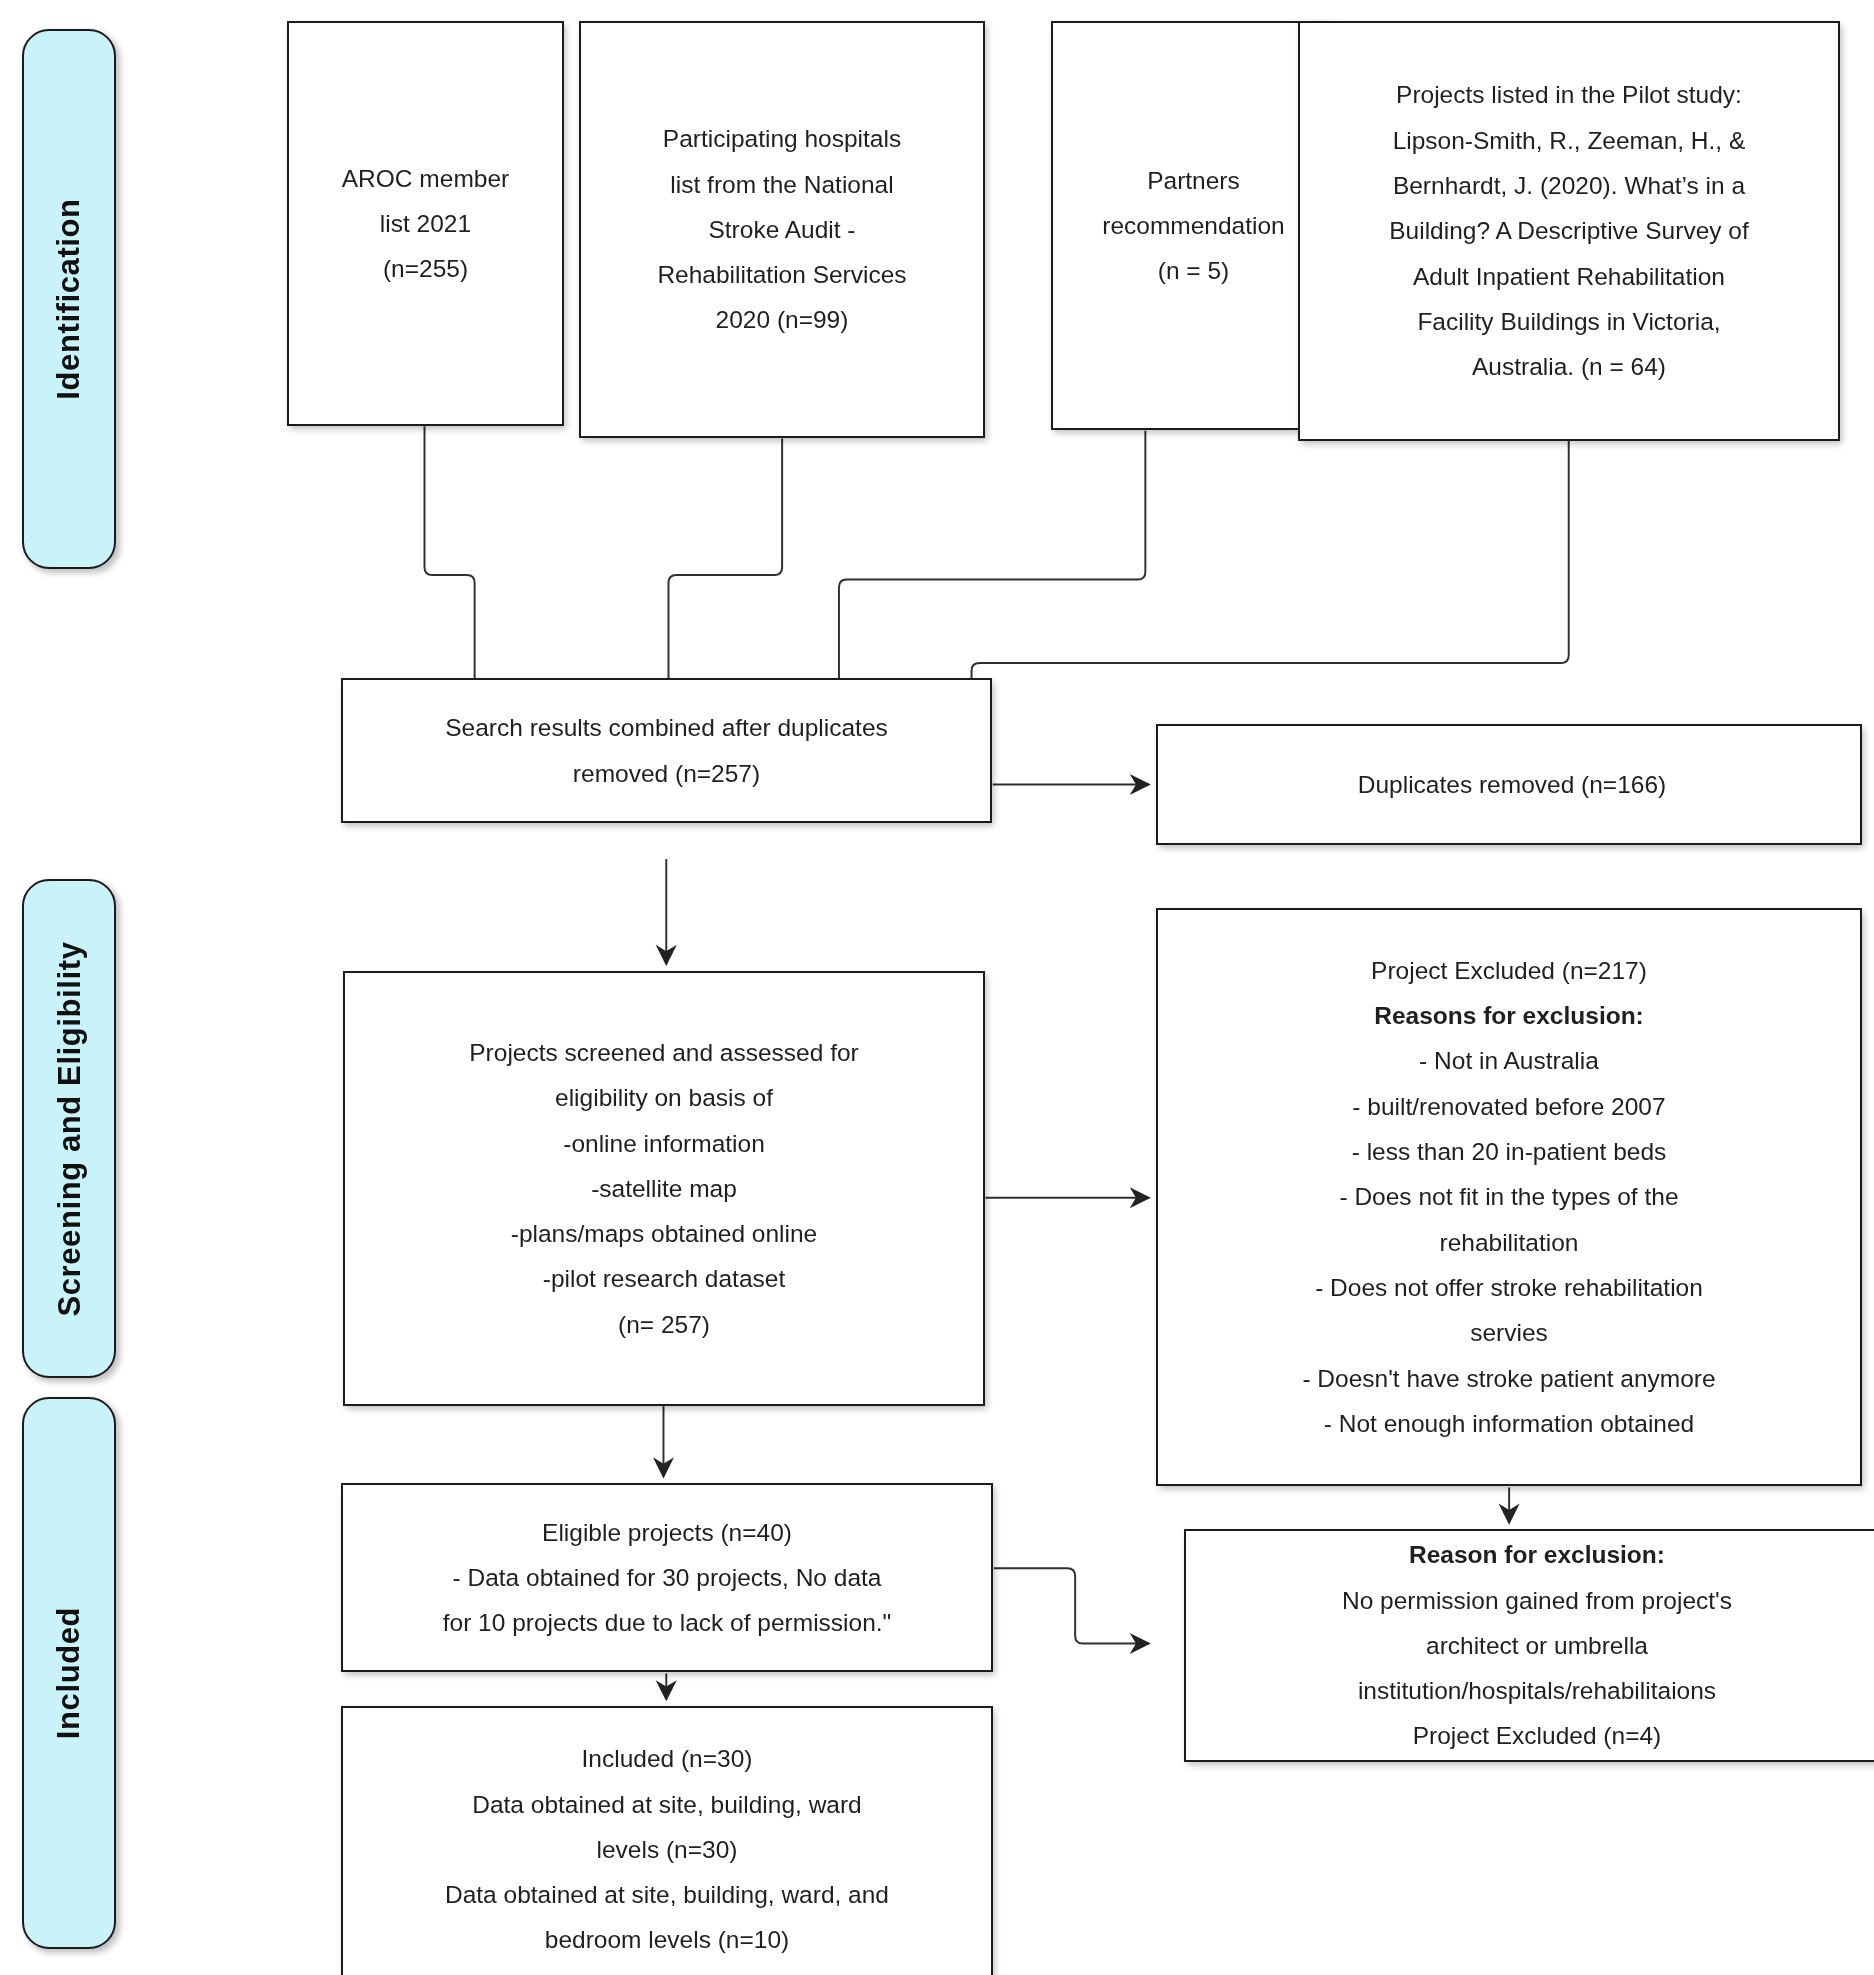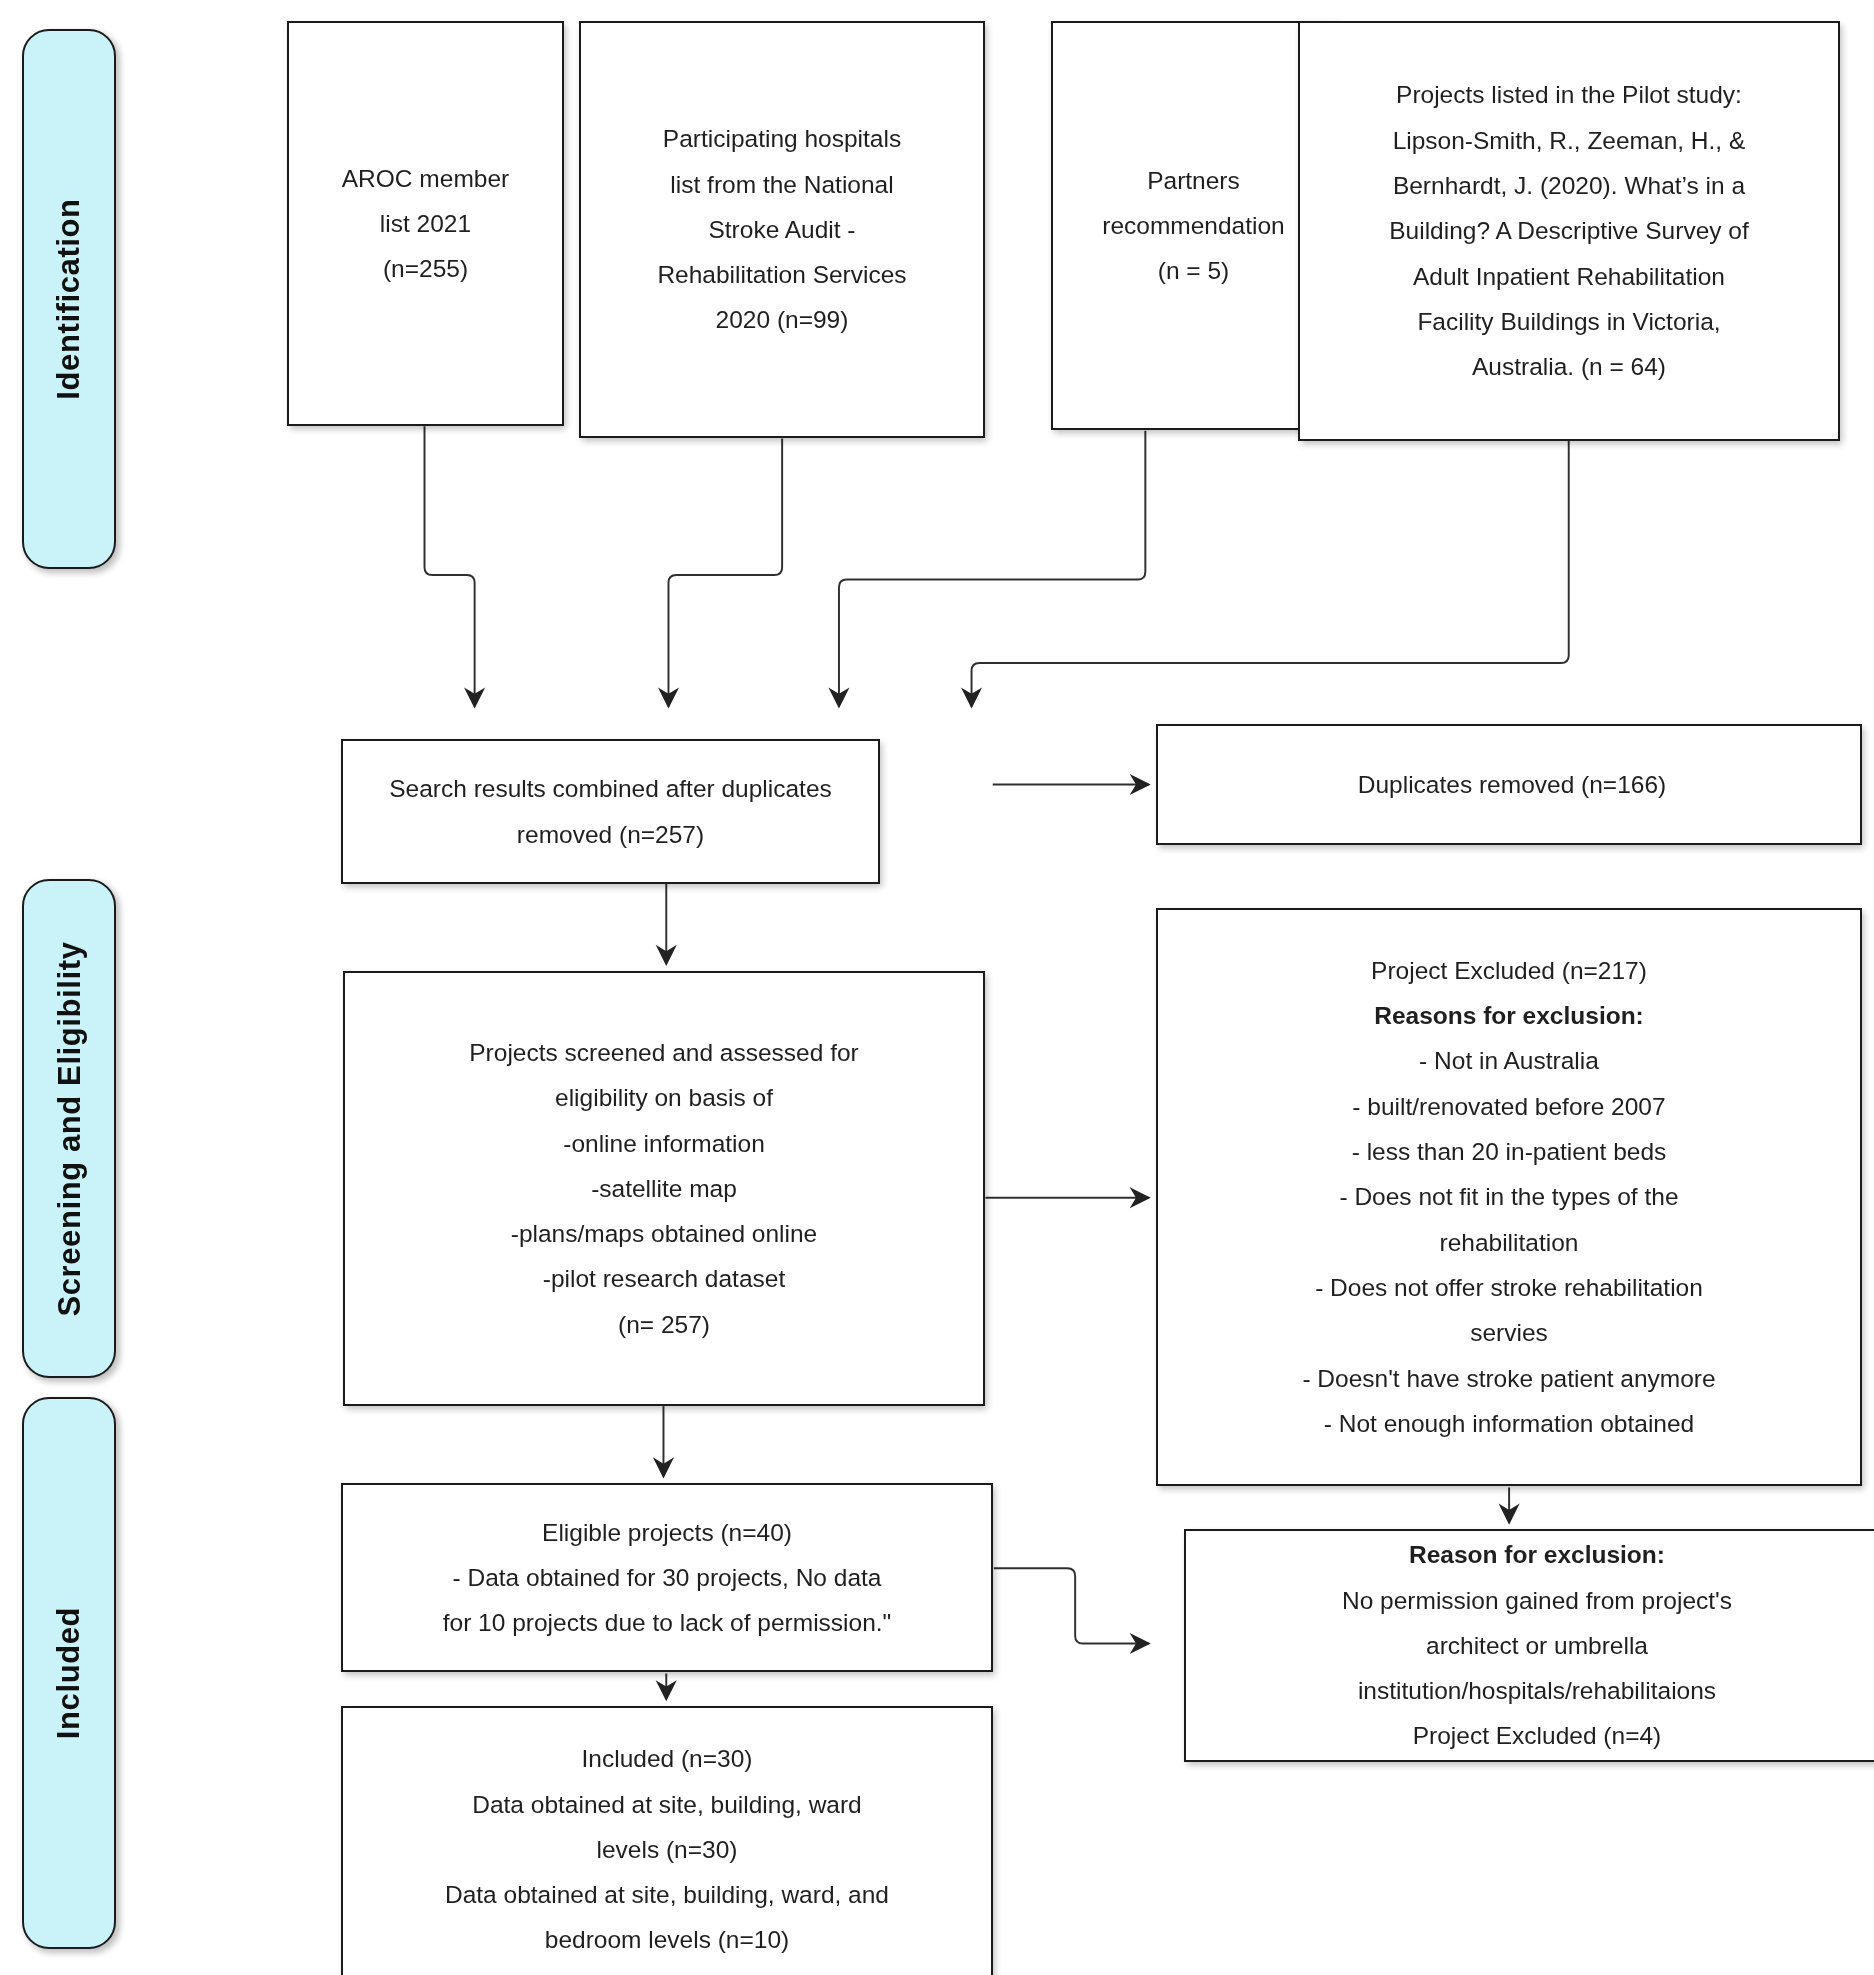--- a/index.html
+++ b/index.html
@@ -109,21 +109,21 @@
   <div class="flow-box thin" style="left:1298px;top:21px;width:542px;height:420px;">
     <div>Projects listed in the Pilot study:
 Lipson-Smith, R., Zeeman, H., &amp;
 Bernhardt, J. (2020). What’s in a
 Building? A Descriptive Survey of
 Adult Inpatient Rehabilitation
 Facility Buildings in Victoria,
 Australia. (n = 64)</div>
   </div>
 
-  <div class="flow-box" style="left:341px;top:739px;width:539px;height:145px;">
+  <div class="flow-box" style="left:341px;top:678px;width:651px;height:145px;">
     <div>Search results combined after duplicates
 removed (n=257)</div>
   </div>
 
   <div class="flow-box" style="left:1156px;top:724px;width:706px;height:121px;padding-left:28px;">
     <div>Duplicates removed (n=166)</div>
   </div>
 
   <div class="flow-box" style="left:343px;top:971px;width:642px;height:435px;">
     <div>Projects screened and assessed for

